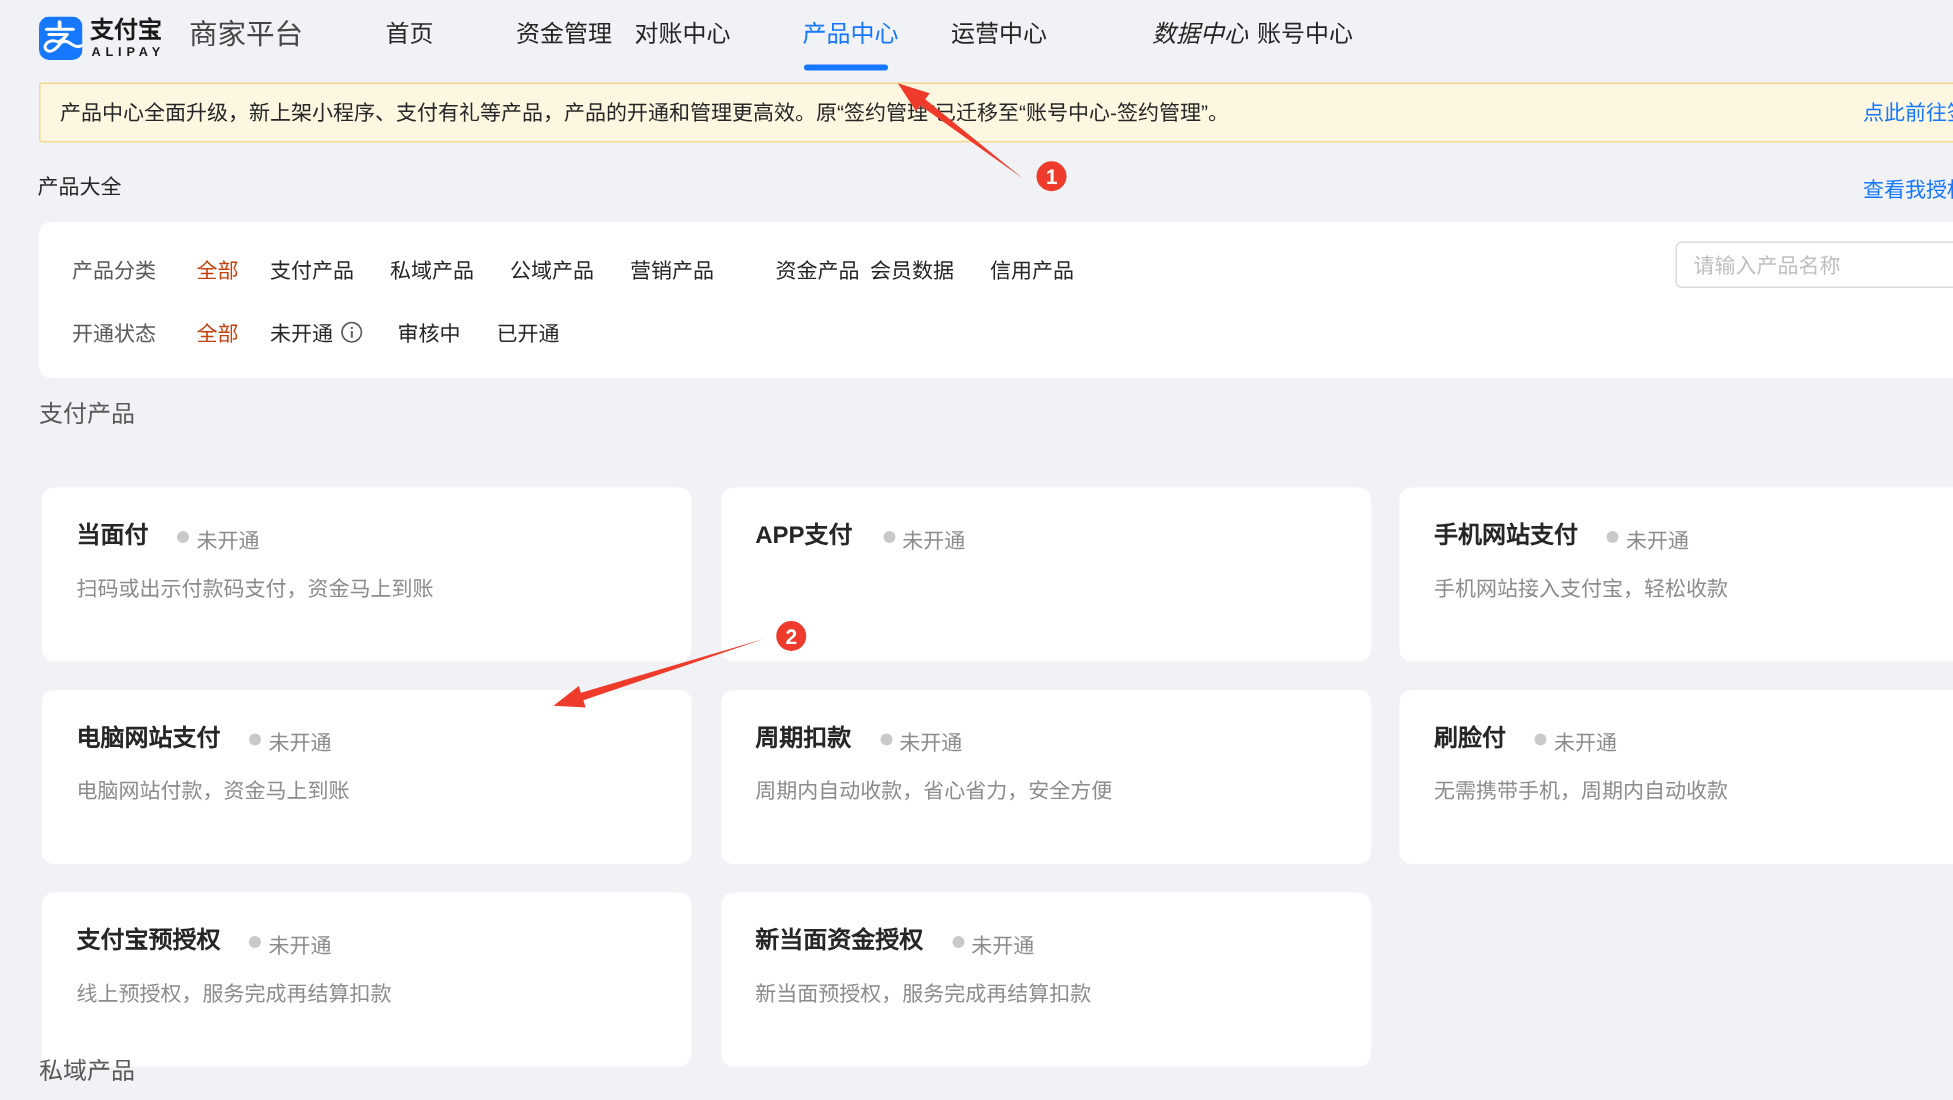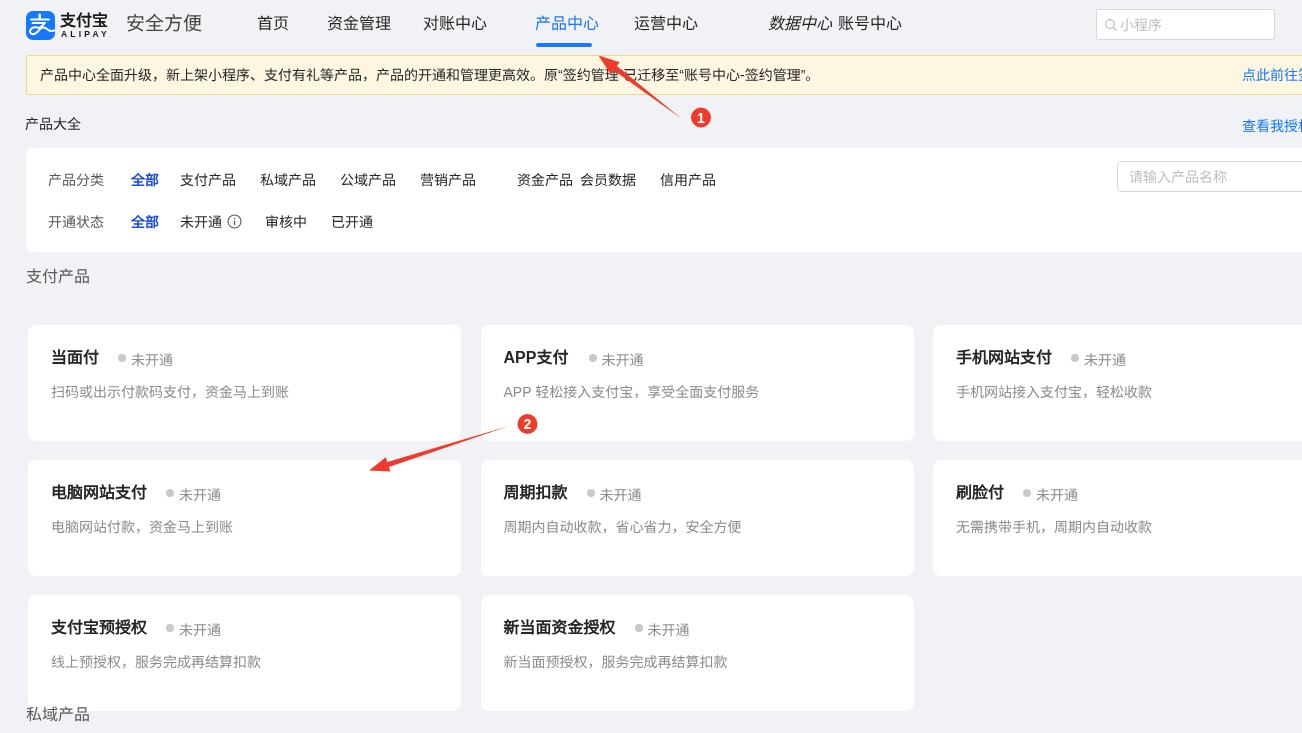--- a/index.html
+++ b/index.html
@@ -10,56 +10,49 @@
   #page div, #page span { white-space:nowrap; }
   .abs { position:absolute; }
   .nav { font-size:16px; color:#262626; line-height:16px; top:16px; }
   .card { position:absolute; width:433px; height:116px; background:#fff; border-radius:8px;margin-top:24px; }
   .card .t { position:absolute; left:23px; top:24px; font-size:16px; line-height:18px; font-weight:bold; color:#262626; }
   .card .dot { position:absolute; width:8px; height:8px; border-radius:50%; background:#c9c9c9; top:29px; }
   .card .st { position:absolute; top:27px; font-size:14px; line-height:16px; color:#8c8c8c; }
   .card .d { position:absolute; left:23px; top:59px; font-size:14px; line-height:16px; color:#8c8c8c; }
   .flbl { position:absolute; font-size:14px; line-height:14px; color:#595959; }
   .fit { position:absolute; font-size:14px; line-height:14px; color:#262626; }
-  .fsel { color:#1d4ed8;font-weight:bold; }
+  .fsel { color:#c2410c; }
   .sechead { position:absolute; font-size:16px; line-height:16px; color:#595959; }
 </style>
 </head>
 <body>
 <div id="page">
 
   <svg class="abs" style="left:26px; top:11px;" width="29" height="29" viewBox="0 0 30 30">
     <rect x="0" y="0" width="30" height="30" rx="7" fill="#1677ff"></rect>
     <g stroke="#fff" fill="none" stroke-linecap="round">
       <path d="M14.2,3.9 L14.2,8.2" stroke-width="2.6"></path>
       <path d="M5.2,8.8 L23.6,8.8" stroke-width="2.2"></path>
       <path d="M6.8,12.4 L19.2,12.4" stroke-width="2.1"></path>
       <path d="M19.4,12.4 C17.6,15.0 15.8,16.6 13.4,17.7 C10.2,15.9 6.0,16.7 4.6,19.5 C3.2,22.4 5.8,24.6 8.8,23.7 C11.6,22.8 13.4,20.3 14.8,18.5 C17.0,15.9 19.8,16.9 22.4,19.1 C24.8,21.1 27.4,21.2 30,19.9" stroke-width="2.1"></path>
     </g>
   </svg>
   <div class="abs" style="left:60px; top:13px; font-size:16px; line-height:16px; font-weight:bold; color:#1a1a1a;">支付宝</div>
   <div class="abs" style="left:61px; top:30px; font-size:8.5px; line-height:8.5px; letter-spacing:3.2px; font-weight:bold; color:#1a1a1a;">ALIPAY</div>
-  <div class="abs" style="left:126px; top:14px; font-size:19px; line-height:19px; color:#454545;">安全方便</div>
+  <div class="abs" style="left:126px; top:14px; font-size:19px; line-height:19px; color:#454545;">商家平台</div>
 
   <div class="abs nav" style="left:257px;">首页</div>
-  <div class="abs nav" style="left:327px;">资金管理</div>
+  <div class="abs nav" style="left:344px;">资金管理</div>
   <div class="abs nav" style="left:423px;">对账中心</div>
   <div class="abs nav" style="left:535px; color:#1677ff;">产品中心</div>
   <div class="abs nav" style="left:634px;">运营中心</div>
   <div class="abs nav" style="left:768px;font-style:italic;">数据中心</div>
   <div class="abs nav" style="left:838px;">账号中心</div>
   <div class="abs" style="left:536px; top:42.5px; width:56px; height:4px; background:#1677ff; border-radius:2px;"></div>
 
-  <div class="abs" style="left:1096px; top:9px; width:179px; height:31px; background:#fff; border:1px solid #d9d9d9; border-radius:2px;">
-    <svg width="14" height="14" style="position:absolute; left:7px; top:8px;" viewBox="0 0 14 14">
-      <circle cx="6" cy="6" r="4.3" fill="none" stroke="#bdbdbd" stroke-width="1.2"></circle>
-      <line x1="9.3" y1="9.3" x2="12.5" y2="12.5" stroke="#bdbdbd" stroke-width="1.2"></line>
-    </svg>
-    <span style="position:absolute; left:23px; top:7.5px; font-size:14px; line-height:14px; color:#bfbfbf;">小程序</span>
-  </div>
 
   <div class="abs" style="left:26px; top:55px; width:1344px; height:40px; background:#fdf6e1; border:1px solid #f4d88a; border-radius:2px;"></div>
   <div class="abs" style="left:40px; top:68px; font-size:14px; line-height:14px; color:#262626;">产品中心全面升级，新上架小程序、支付有礼等产品，产品的开通和管理更高效。原“签约管理”已迁移至“账号中心-签约管理”。</div>
   <div class="abs" style="left:1242px; top:68px; font-size:14px; line-height:14px; color:#1677ff;">点此前往签约管理</div>
 
   <div class="abs" style="left:25px; top:117px; font-size:14px; line-height:14px; color:#262626;text-align:right;">产品大全</div>
   <div class="abs" style="left:1242px; top:119px; font-size:14px; line-height:14px; color:#1677ff;">查看我授权的产品</div>
 
   <div class="abs" style="left:26px; top:148px; width:1344px; height:104px; background:#fff; border-radius:8px;"></div>
   <div class="flbl" style="left:48px; top:173px;">产品分类</div>
@@ -92,21 +85,20 @@
   <div class="card" style="left:28px; top:301px;">
     <div class="t">当面付</div>
     <div class="dot" style="left:90px;"></div>
     <div class="st" style="left:103px;">未开通</div>
     <div class="d">扫码或出示付款码支付，资金马上到账</div>
   </div>
   <div class="card" style="left:480.5px; top:301px;">
     <div class="t">APP支付</div>
     <div class="dot" style="left:108px;"></div>
     <div class="st" style="left:121px;">未开通</div>
-    <div class="d">APP 轻松接入支付宝，享受全面支付服务</div>
   </div>
   <div class="card" style="left:933px; top:301px;">
     <div class="t">手机网站支付</div>
     <div class="dot" style="left:138px;"></div>
     <div class="st" style="left:151px;">未开通</div>
     <div class="d">手机网站接入支付宝，轻松收款</div>
   </div>
 
   <div class="card" style="left:28px; top:436px;">
     <div class="t">电脑网站支付</div>

